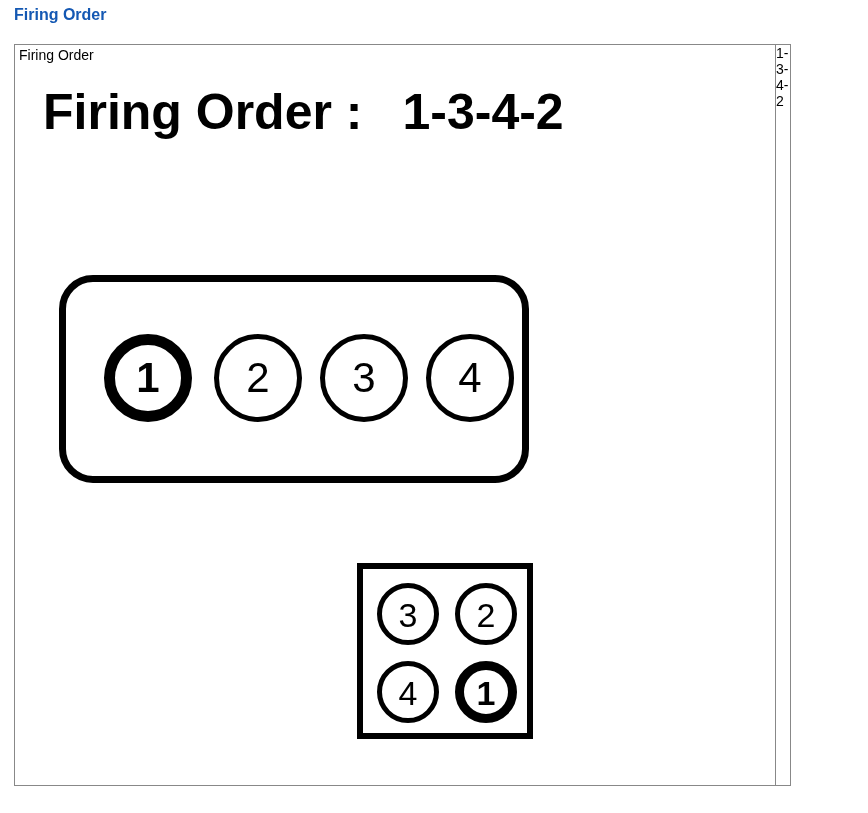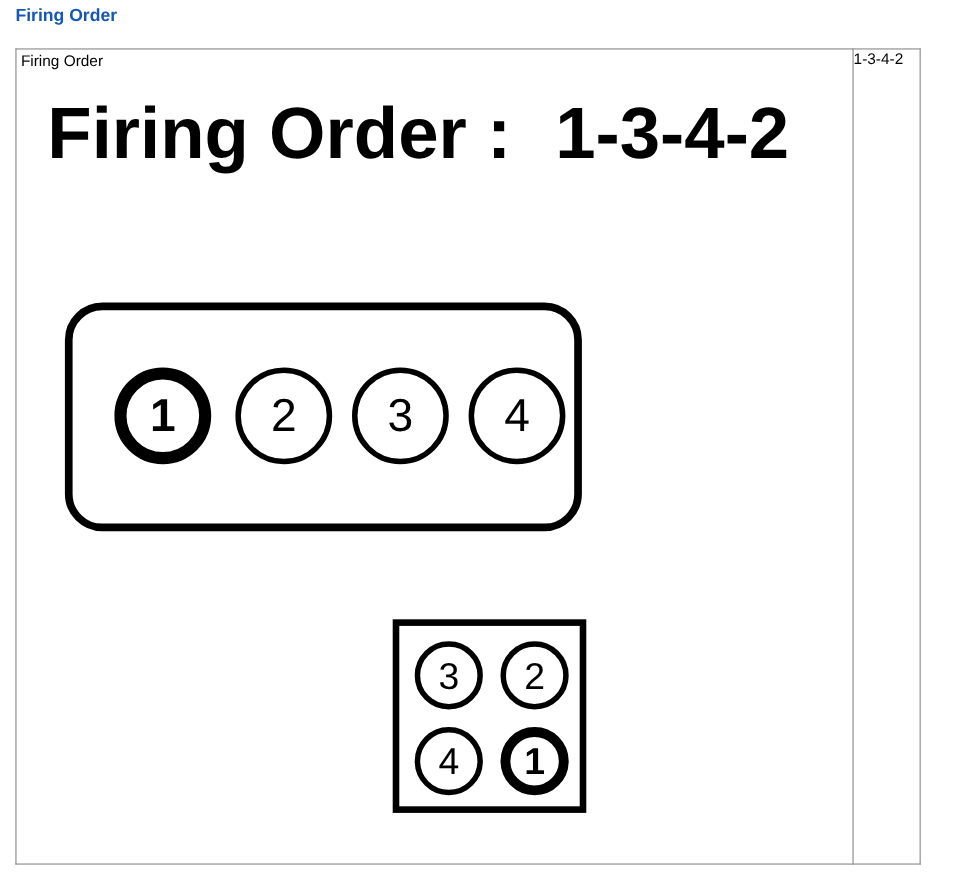--- a/index.html
+++ b/index.html
@@ -3,21 +3,21 @@
 <meta charset="utf-8">
 <style>
   html, body {
     margin: 0;
     padding: 0;
     font-family: Arial, Helvetica, sans-serif;
     background: #fff;
     color: #000;
   }
   .page {
-    width: 868px;
+    width: 791px;
     height: 813px;
     box-sizing: border-box;
     position: relative;
   }
   .heading {
     font-family: Arial, sans-serif;
     font-weight: bold;
     font-size: 16px;
     color: #1458b3;
     padding: 6px 0 0 14px;
@@ -52,21 +52,21 @@
     position: relative;
     width: 760px;
     height: 720px;
   }
   .firing-title {
     position: absolute;
     top: 18px;
     left: 28px;
     font-family: Arial, sans-serif;
     font-weight: 900;
-    font-size: 66px;
+    font-size: 50px;
     letter-spacing: 0px;
   }
   .firing-title .gap {
     display: inline-block;
     width: 40px;
   }
   
   .engine {
     position: absolute;
     top: 210px;

